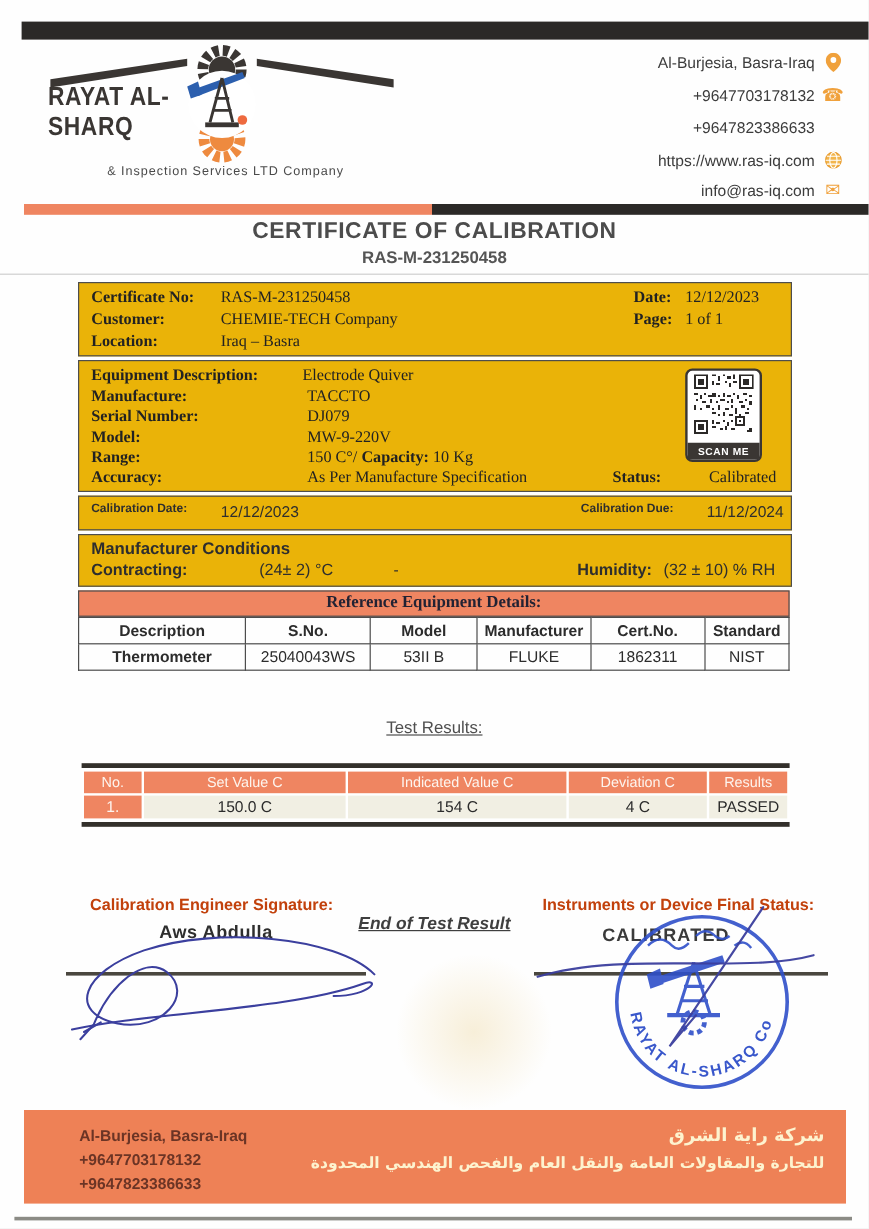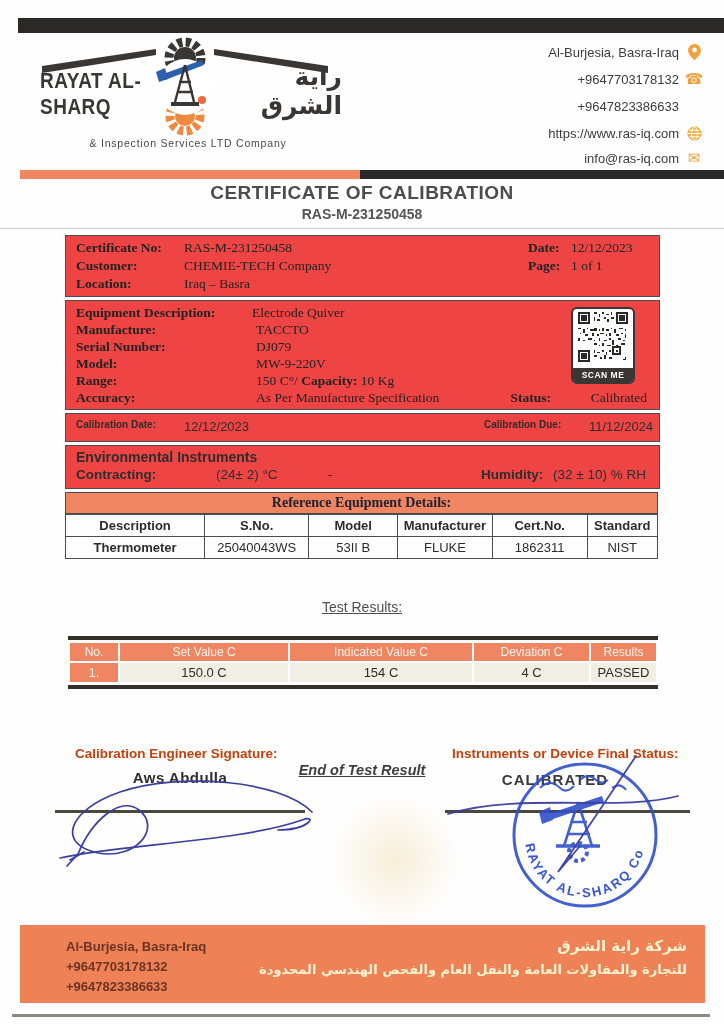--- a/index.html
+++ b/index.html
@@ -21,21 +21,21 @@
   .cicon{width:16px;height:16px;display:inline-flex;align-items:center;justify-content:center;
          color:#f0a13c;font-size:15px;}
   .cicon.empty{visibility:hidden;}
   .divider-orange{left:20px;top:170px;width:340px;height:9px;background:#ef8561;}
   .divider-dark{left:360px;top:170px;width:364px;height:9px;background:#2b2927;}
   .title-main{left:0;top:182px;width:724px;text-align:center;font-size:19px;font-weight:bold;
               color:#4c4c4c;letter-spacing:.5px;}
   .title-num{left:0;top:206px;width:724px;text-align:center;font-size:14px;font-weight:bold;color:#555;}
   .hairline{left:0;top:228px;width:724px;height:1px;background:#cfcfcf;}
   
-  .box{position:absolute;border:1.5px solid #4d4d4d;background:#ef4444;}
+  .box{position:absolute;border:1.5px solid #4d4d4d;background:#eab308;}
   .info-box{left:65px;top:235px;width:593px;height:60px;}
   .lab{position:absolute;font-family:"Liberation Serif",serif;font-weight:bold;font-size:13.5px;color:#222;}
   .val{position:absolute;font-family:"Liberation Serif",serif;font-size:13.5px;color:#222;}
   .equip-box{left:65px;top:300px;width:593px;height:108px;}
   .qr-wrap{position:absolute;left:505px;top:6px;width:64px;text-align:center;}
   .qr-frame{border:2px solid #3a3633;border-radius:6px;background:#fff;padding:3px 3px 0 3px;}
   .qr-band{background:#3a3633;color:#fff;font-size:8.5px;font-weight:bold;letter-spacing:.5px;
            border-radius:0 0 3px 3px;padding:2px 0;margin:2px -3px 0 -3px;}
   .cal-box{left:65px;top:413px;width:593px;height:27px;}
   .env-box{left:65px;top:445px;width:593px;height:42px;}
@@ -95,21 +95,20 @@
     <circle cx="155" cy="80" r="15" fill="none" stroke="#ee8a3f" stroke-width="9" stroke-dasharray="5 3.4"></circle>
     <circle cx="155" cy="80" r="10" fill="#ee8a3f"></circle>
     <circle cx="155" cy="51" r="28" fill="#ffffff"></circle>
     <polygon points="133,38 172,24 174,29 135,44" fill="#2c5fae"></polygon>
     <polygon points="126,36 135,32 138,43 129,46" fill="#2c5fae"></polygon>
     <path d="M155,29 L145,66 M155,29 L164,66 M149,46 L161,46 M147,56 L163,56" stroke="#3a3633" stroke-width="2.4" fill="none"></path>
     <rect x="141" y="66" width="28" height="4" fill="#3a3633"></rect>
     <circle cx="172" cy="64" r="4" fill="#ee6a3f"></circle>
   </svg>
   <div class="abs brand-en">RAYAT AL-SHARQ</div>
-  <div class="abs brand-ar">راية الشرق</div>
   <div class="abs tagline">
     <div>&amp; Inspection Services LTD Company</div>
   </div>
 
   <div class="contact-row" style="top:44px;">
     <span class="txt">Al-Burjesia, Basra-Iraq</span>
     <span class="cicon">
       <svg width="13" height="16" viewBox="0 0 16 20">
           <path d="M8 0C3.6 0 0 3.6 0 8c0 6 8 12 8 12s8-6 8-12C16 3.6 12.4 0 8 0z" fill="#f0a13c"></path>
           <circle cx="8" cy="7.5" r="3" fill="#fff"></circle>
@@ -260,21 +259,21 @@
   </div>
 
   <div class="box cal-box">
     <span class="slab" style="left:10px;top:5px;">Calibration Date:</span>
     <span class="sval" style="left:118px;top:5px;">  12/12/2023</span>
     <span class="slab" style="left:418px;top:5px;">Calibration Due:</span>
     <span class="sval" style="left:523px;top:5px;">  11/12/2024</span>
   </div>
 
   <div class="box env-box">
-    <span class="slab" style="left:10px;top:3px;font-size:14px;">Environmental Instruments</span>
+    <span class="slab" style="left:10px;top:3px;font-size:14px;">Manufacturer Conditions</span>
     <span class="slab" style="left:10px;top:21px;font-size:13.5px;">Contracting:</span>
     <span class="sval" style="left:150px;top:21px;font-size:13.5px;">(24± 2) °C</span>
     <span class="sval" style="left:262px;top:21px;">-</span>
     <span class="slab" style="left:415px;top:21px;font-size:13.5px;">Humidity:</span>
     <span class="sval" style="left:487px;top:21px;font-size:13.5px;">  (32 ± 10) % RH</span>
   </div>
 
   <div class="abs ref-wrap">
     <div class="ref-head">Reference Equipment Details:</div>
     <table class="ref">

